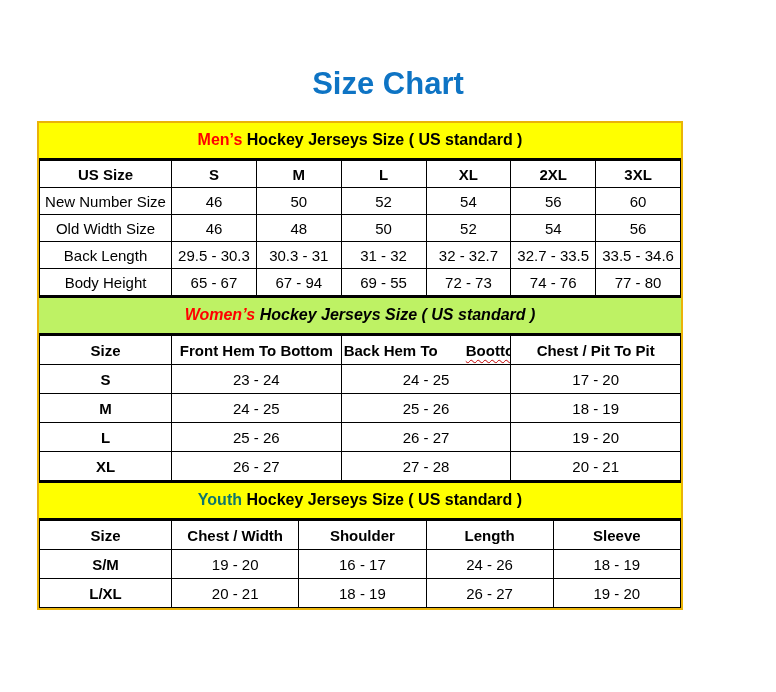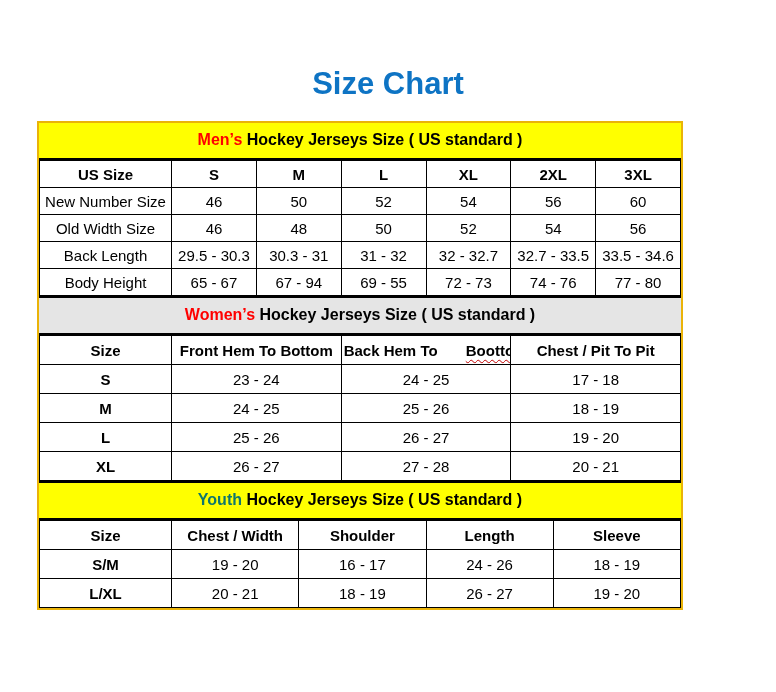--- a/index.html
+++ b/index.html
@@ -111,42 +111,42 @@
             <td>67 - 94</td>
             <td>69 - 55</td>
             <td>72 - 73</td>
             <td>74 - 76</td>
             <td>77 - 80</td>
           </tr>
         </tbody>
       </table>
     </div>
     <div class="section s-womens">
-      <div class="band" style="background: #e5e5e5;"><span style="color: rgb(255, 0, 0);">Women’s</span><span> Hockey Jerseys Size ( US standard )</span></div>
+      <div class="band" style="background: #bef264; font-style: italic;"><span style="color: rgb(255, 0, 0);">Women’s</span><span> Hockey Jerseys Size ( US standard )</span></div>
       <table>
         <colgroup>
           <col class="c0">
           <col class="cn">
           <col class="cn">
           <col class="cn">
         </colgroup>
         <thead>
           <tr>
             <th>Size</th>
             <th>Front Hem To Bottom</th>
             <th><span>Back Hem To </span><span class="sq" style="text-decoration-color: rgb(192, 0, 0); margin-left: 24px;">Boottom</span></th>
             <th>Chest / Pit To Pit</th>
           </tr>
         </thead>
         <tbody>
           <tr>
             <td class="rl">S</td>
             <td>23 - 24</td>
             <td>24 - 25</td>
-            <td>17 - 18</td>
+            <td>17 - 20</td>
           </tr>
           <tr>
             <td class="rl">M</td>
             <td>24 - 25</td>
             <td>25 - 26</td>
             <td>18 - 19</td>
           </tr>
           <tr>
             <td class="rl">L</td>
             <td>25 - 26</td>

